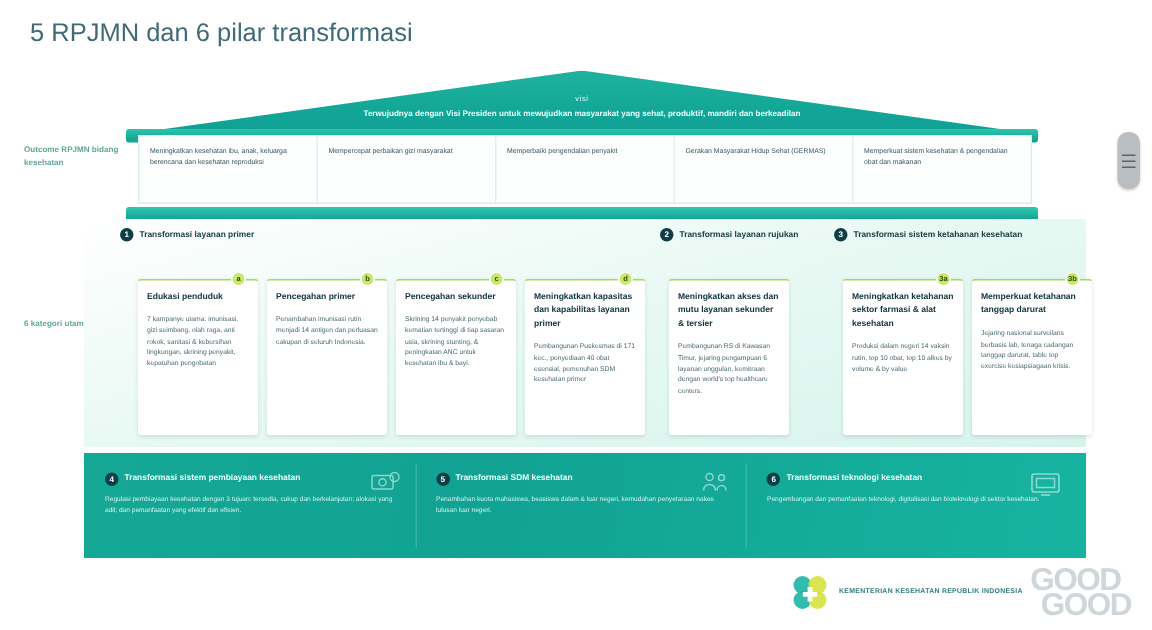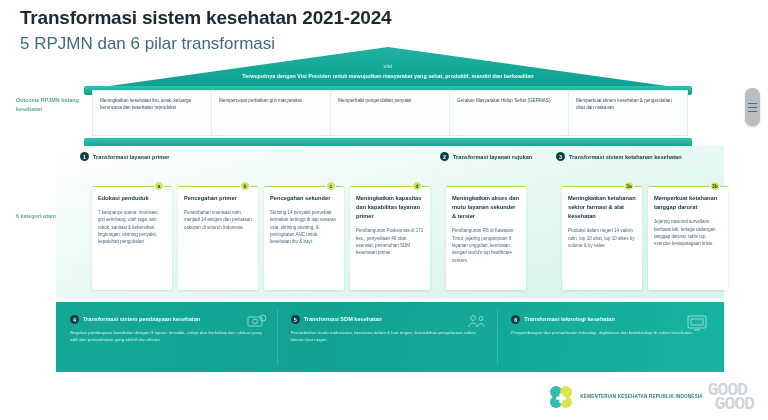--- a/index.html
+++ b/index.html
@@ -125,30 +125,29 @@
     position: absolute; right: 8px; top: 88px; width: 15px; height: 38px;
     border-radius: 7px; background: #b9bec2; box-shadow: 0 1px 2px rgba(0,0,0,.2);
     display: flex; flex-direction: column; align-items: center; justify-content: center; gap: 3px;
   }
   .drag-handle span { display: block; width: 9px; height: 1px; background: #5c6568; }
 
   
   .footer-logo { position: absolute; right: 14px; bottom: 8px; display: flex; align-items: center; gap: 5px; }
   .logo-mark { width: 28px; height: 28px; position: relative; }
   .kemenkes-text { font-size: 4.6px; font-weight: bold; color: #2f7b7f; line-height: 1.45; letter-spacing: .2px; }
-  .goodluck { font-size: 18px; font-weight: bold; color: #cfd6da; letter-spacing: -1px; line-height: .82; font-family: Liberation Mono, monospace; }
+  .goodluck { font-size: 21px; font-weight: bold; color: #cfd6da; letter-spacing: -1px; line-height: .82; font-family: Liberation Sans, sans-serif; }
   .goodluck div:last-child { margin-left: 7px; }
 </style>
 </head>
 <body>
 
 <div class="stage">
 
   <div class="header">
-    <div class="title">Transformasi sistem kesehatan 2021-2024</div>
     <div class="subtitle">5 RPJMN dan 6 pilar transformasi</div>
   </div>
 
   <div class="roof"></div>
   <div class="roof-vis">
     <div class="vis-lbl">visi</div>
     <div class="vis-txt">Terwujudnya dengan Visi Presiden untuk mewujudkan masyarakat yang sehat, produktif, mandiri dan berkeadilan</div>
   </div>
   <div class="roof-beam"></div>
 

